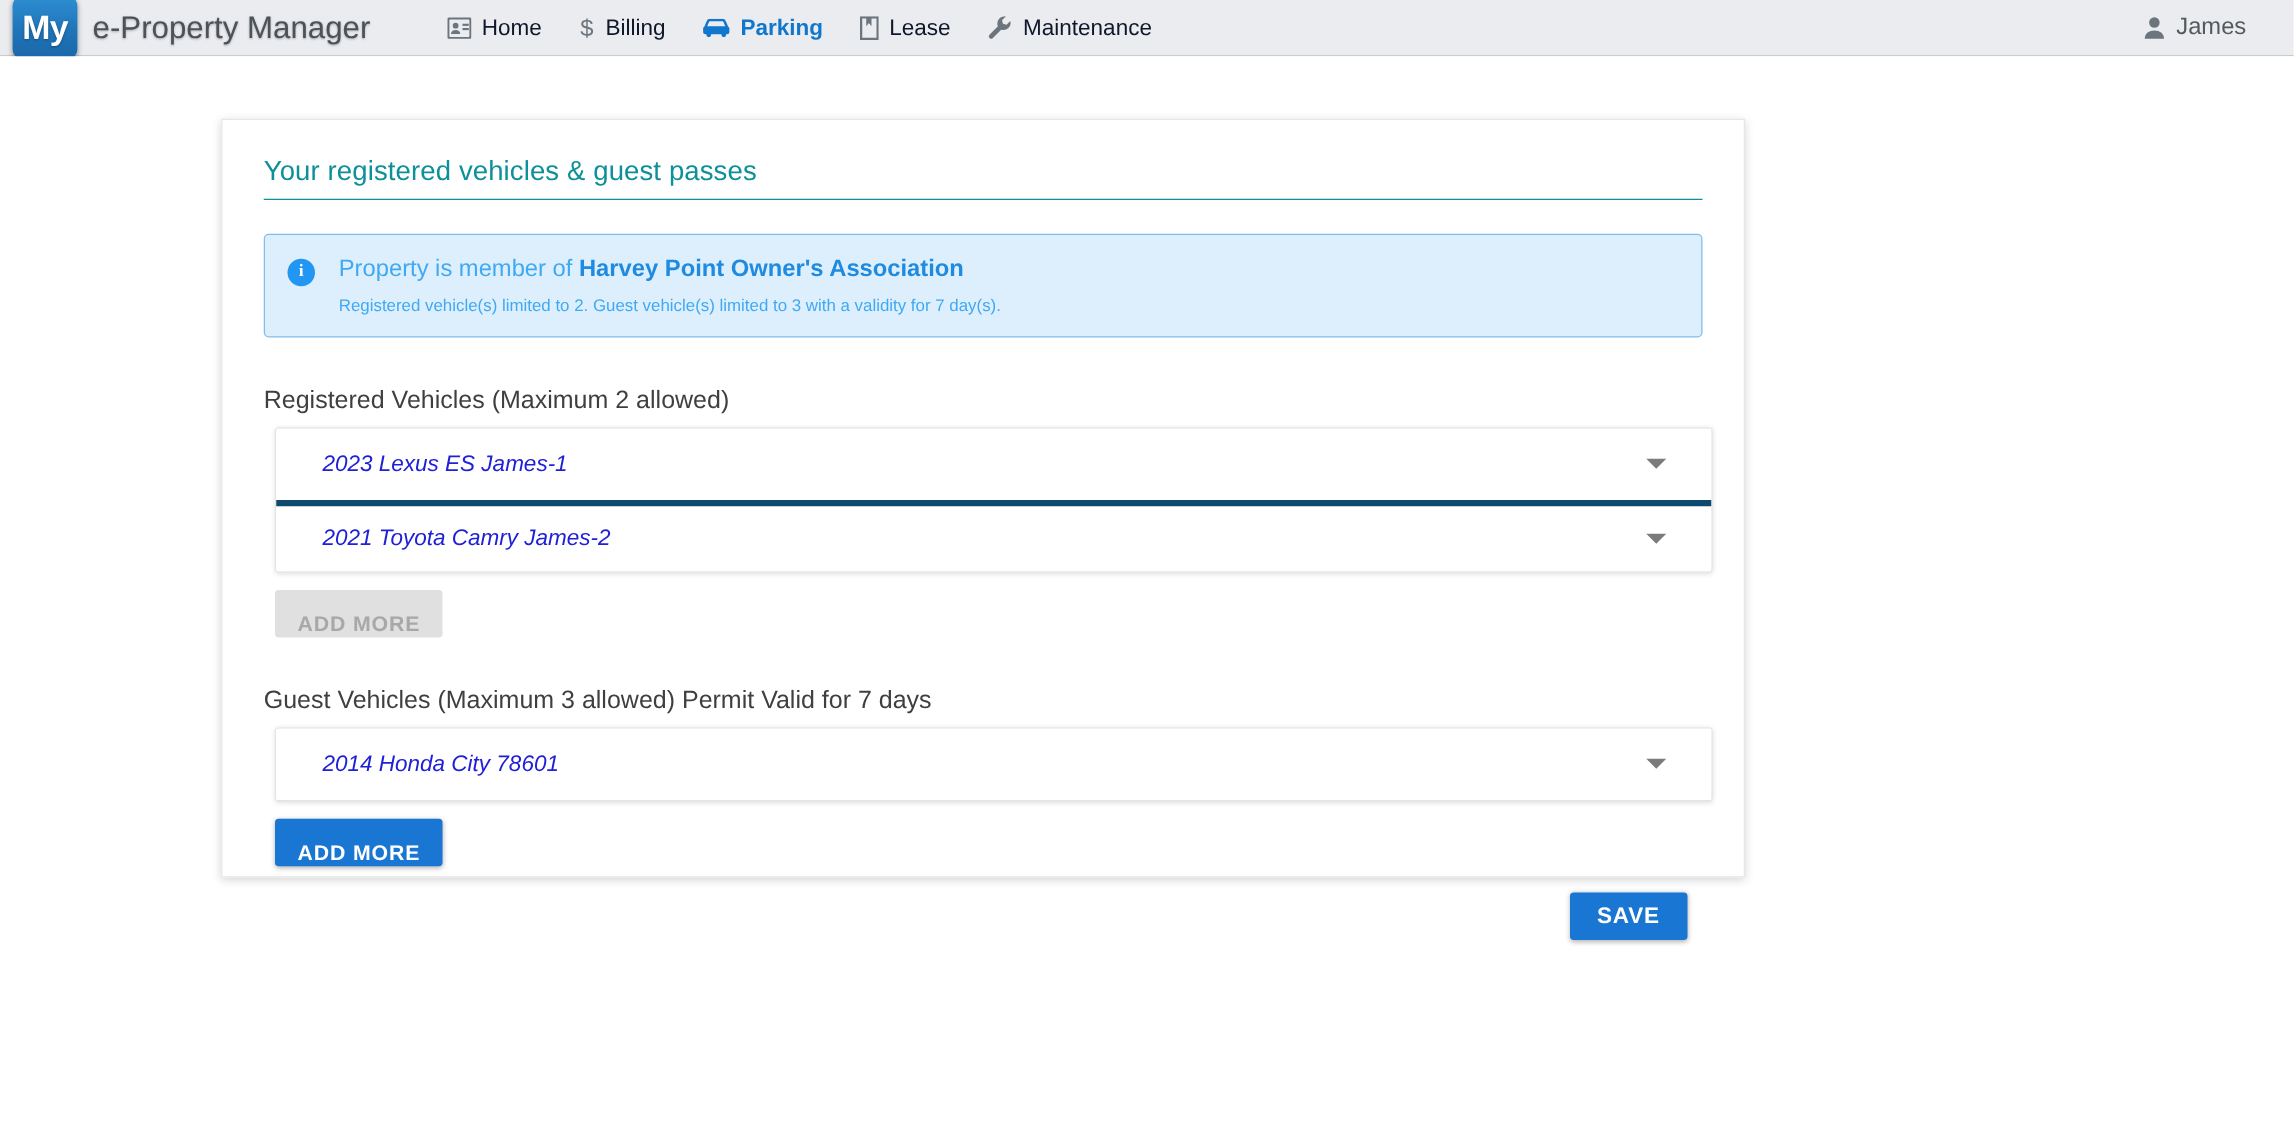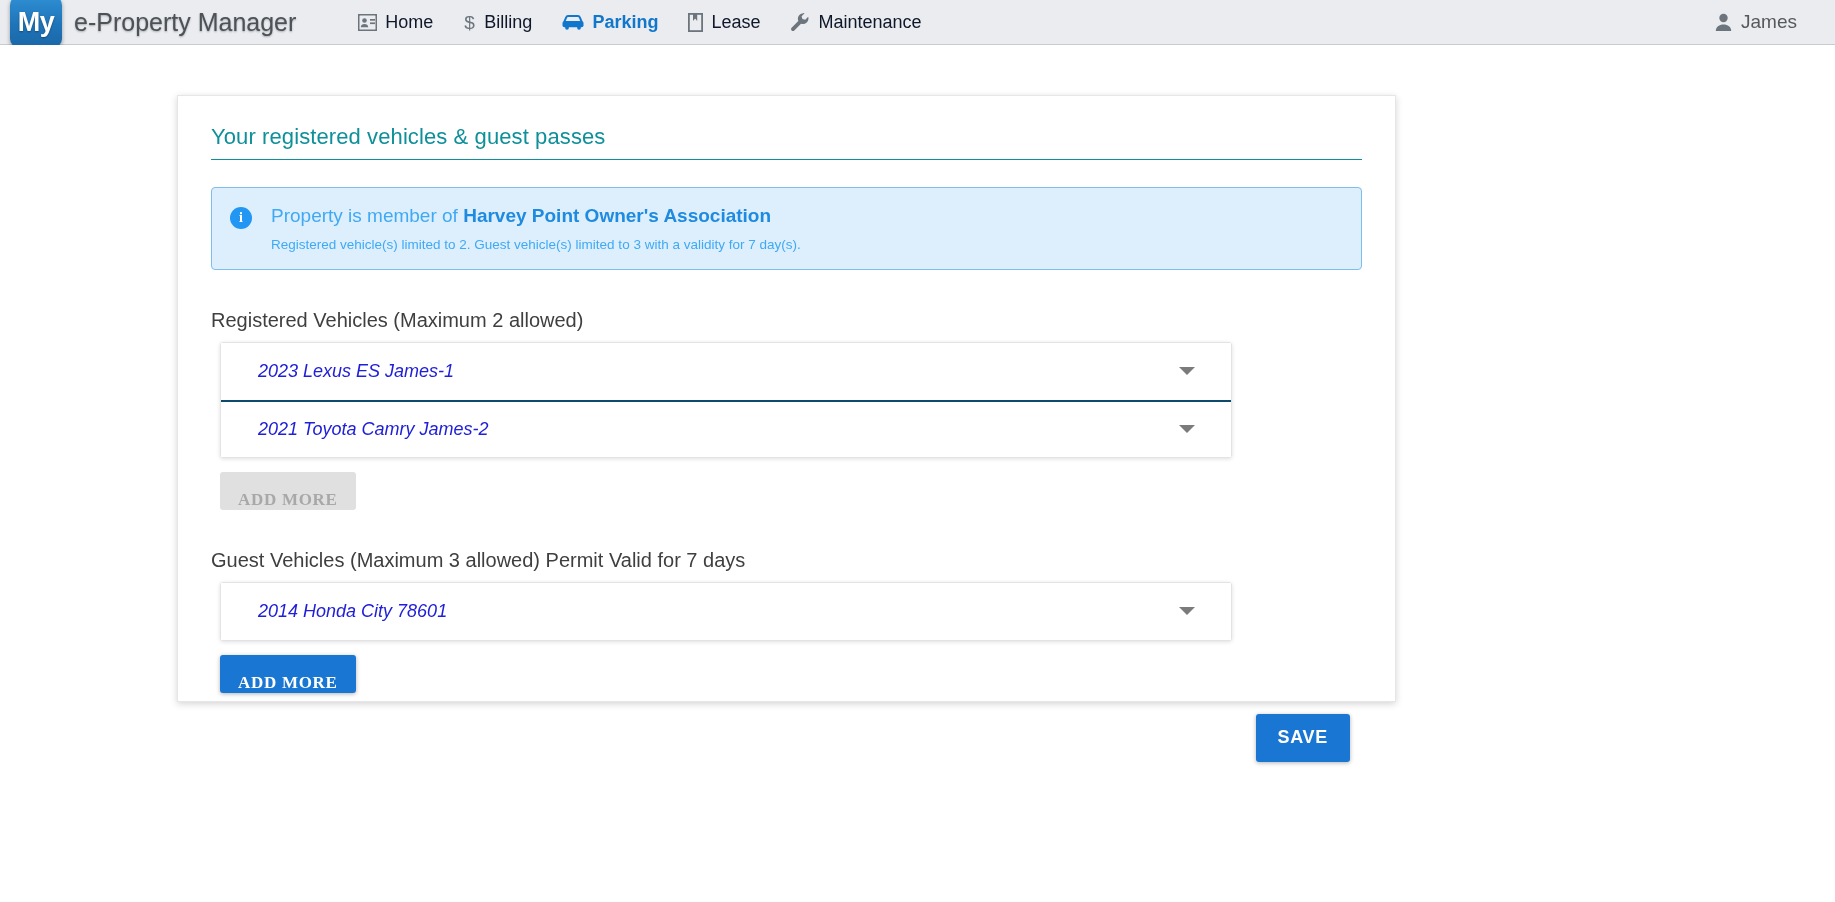--- a/index.html
+++ b/index.html
@@ -147,36 +147,36 @@
   
   .section-label {
     margin-top: 39px;
     font-size: 20px;
     color: #3f3f3f;
   }
 
   .list-group {
     margin-top: 10px;
     margin-left: 9px;
-    width: 1012px;
+    width: 1150px;
     background: #ffffff;
     border: 1px solid #e3e3e3;
     border-radius: 3px;
     box-shadow: 0 1px 4px rgba(0,0,0,.13);
   }
   .list-row {
     height: 57px;
     display: flex;
     align-items: center;
     justify-content: space-between;
     padding: 0 22px 0 37px;
     cursor: pointer;
     background: #fff;
   }
-  .list-row + .list-row { border-top: 2px solid #0c4a6e; gap: 16px; }
+  .list-row + .list-row { border-top: 5px solid #0c4a6e; gap: 16px; }
   .vehicle-name {
     font-size: 18px;
     font-style: italic;
     color: #2020d8;
   }
   .caret {
     width: 0; height: 0;
     border-left: 8px solid transparent;
     border-right: 8px solid transparent;
     border-top: 8px solid #7b7b7b;
@@ -194,36 +194,35 @@
     cursor: pointer;
   }
   .btn-add {
     margin-top: 14px;
     margin-left: 9px;
     height: 38px;
     padding: 18px 18px;
     background: #1976d2;
     color: #ffffff;
     box-shadow: 0 1px 4px rgba(0,0,0,.3);
-    font-family: Liberation Serif, serif;
   }
   .btn-add.disabled {
     background: #e0e0e0;
     color: #a8a8a8;
     box-shadow: none;
     cursor: default;
   }
   .save-wrap {
     display: flex;
     justify-content: flex-end;
     margin-top: 21px;
     padding-right: 12px;
   }
   .btn-save {
-    height: 48px;
+    height: 38px;
     padding: 0 22px;
     background: #1976d2;
     color: #ffffff;
     box-shadow: 0 1px 4px rgba(0,0,0,.3);
     font-size: 18px;
   }
 </style>
 </head>
 <body>
 

